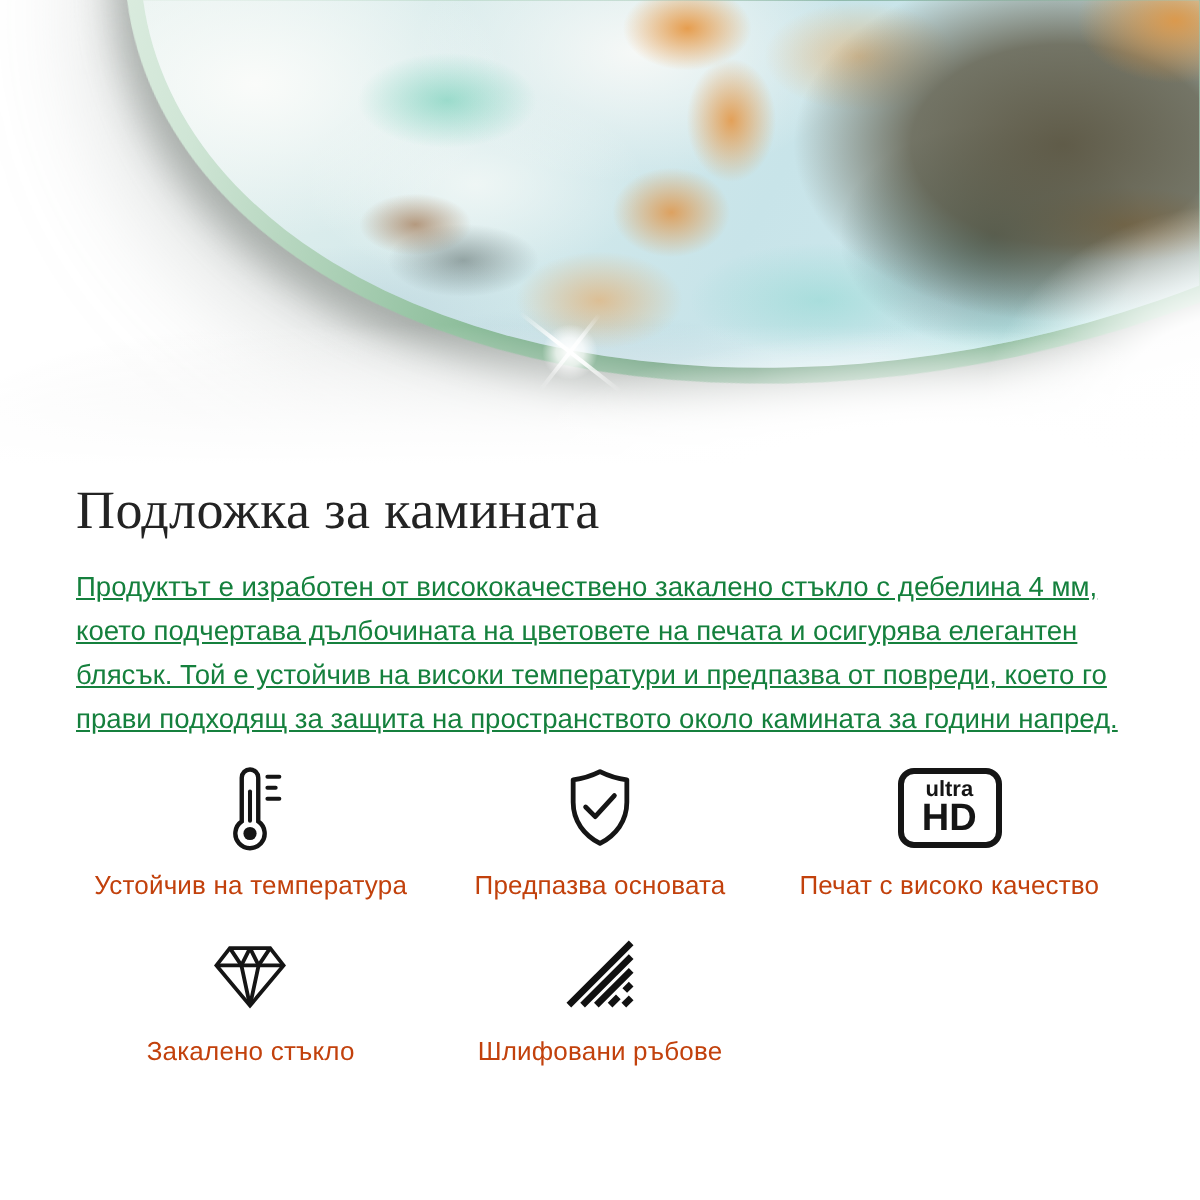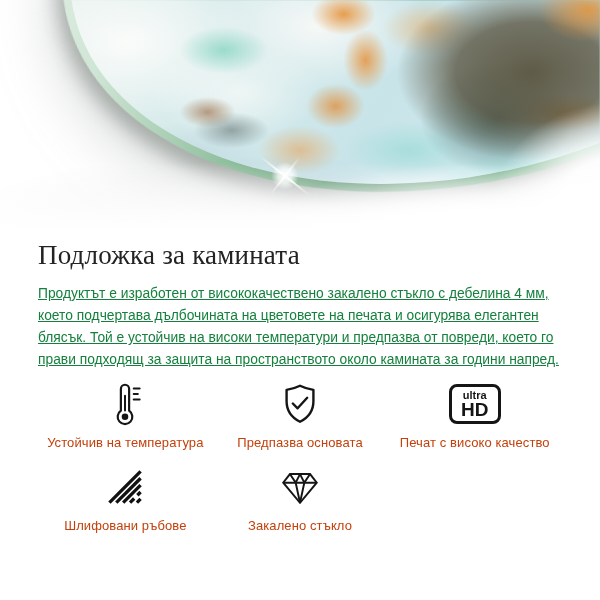--- a/index.html
+++ b/index.html
@@ -120,37 +120,37 @@
         <div class="uhd">
           <span class="uhd-top">ultra</span>
           <span class="uhd-bottom">HD</span>
         </div>
       </div>
       <div class="label">Печат с високо качество</div>
     </div>
 
     <div class="feature">
       <div class="icon-box">
+        <svg width="46" height="46" viewBox="0 0 48 48" fill="none" stroke="#151515" stroke-width="2" stroke-linejoin="miter">
+          <path d="M13.5 10.5 H34.5 L41.5 19.5 L24 40.5 L6.5 19.5 Z"></path>
+          <path d="M6.5 19.5 H41.5"></path>
+          <path d="M13.5 10.5 L19.5 19.5 L24 40.5 M34.5 10.5 L28.5 19.5 L24 40.5 M24 10.5 L19.5 19.5 M24 10.5 L28.5 19.5"></path>
+        </svg>
+      </div>
+      <div class="label">Закалено стъкло</div>
+    </div>
+
+    <div class="feature">
+      <div class="icon-box">
         <svg width="44" height="44" viewBox="0 0 48 48" fill="none" stroke="#111111" stroke-width="3.6">
           <path d="M7 41 L41 7"></path>
           <path d="M14.5 41 L41 14.5"></path>
           <path d="M22 41 L41 22"></path>
           <path d="M29.5 41 L34 36.5 M37.5 33 L41 29.5"></path>
           <path d="M37 41 L41 37"></path>
         </svg>
       </div>
       <div class="label">Шлифовани ръбове</div>
     </div>
 
-    <div class="feature">
-      <div class="icon-box">
-        <svg width="46" height="46" viewBox="0 0 48 48" fill="none" stroke="#151515" stroke-width="2" stroke-linejoin="miter">
-          <path d="M13.5 10.5 H34.5 L41.5 19.5 L24 40.5 L6.5 19.5 Z"></path>
-          <path d="M6.5 19.5 H41.5"></path>
-          <path d="M13.5 10.5 L19.5 19.5 L24 40.5 M34.5 10.5 L28.5 19.5 L24 40.5 M24 10.5 L19.5 19.5 M24 10.5 L28.5 19.5"></path>
-        </svg>
-      </div>
-      <div class="label">Закалено стъкло</div>
-    </div>
-
 
   </div>
 </div>
 
 </body></html>

